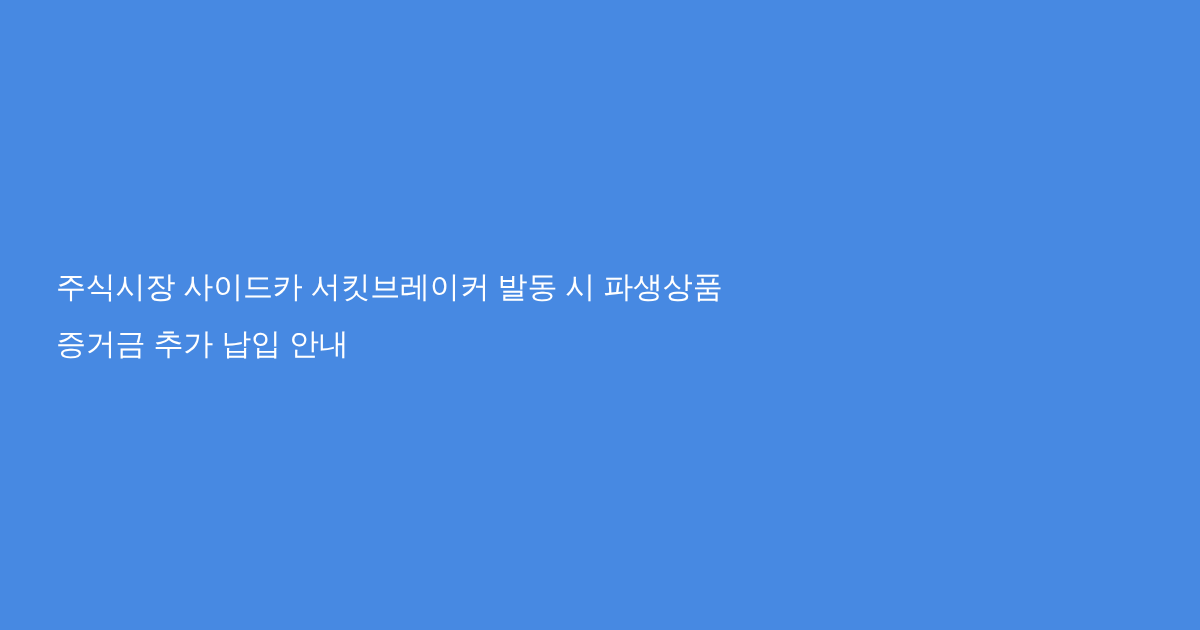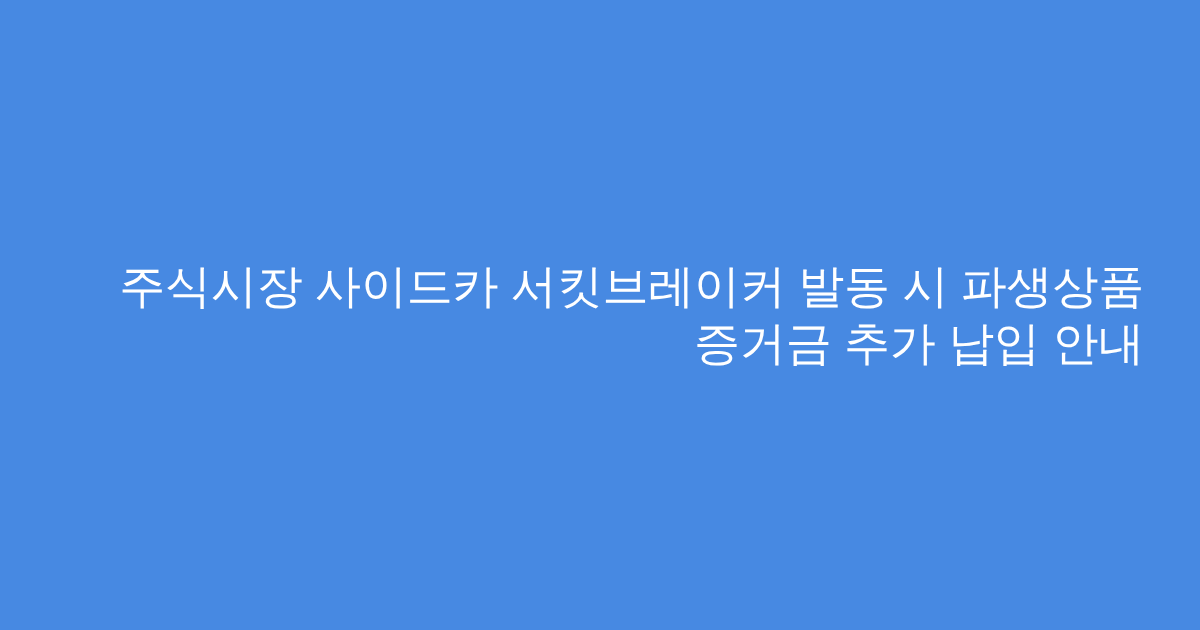--- a/index.html
+++ b/index.html
@@ -34,25 +34,25 @@
     flex-direction: column;
     align-items: center;
     justify-content: center;
   }
 
   .og-card__title {
     margin: 0;
     width: 100%;
     color: #ffffff;
     font-family: "Liberation Sans", "DejaVu Sans", sans-serif;
-    font-size: 46px;
+    font-size: 30px;
     font-weight: 400;
     line-height: 57px;
     letter-spacing: -0.2px;
-    text-align: right;
+    text-align: left;
     word-break: keep-all;
     white-space: pre-line;
     text-rendering: optimizeLegibility;
     -webkit-font-smoothing: antialiased;
   }
 </style>
 </head>
 <body>
 
 <div class="og-card">

